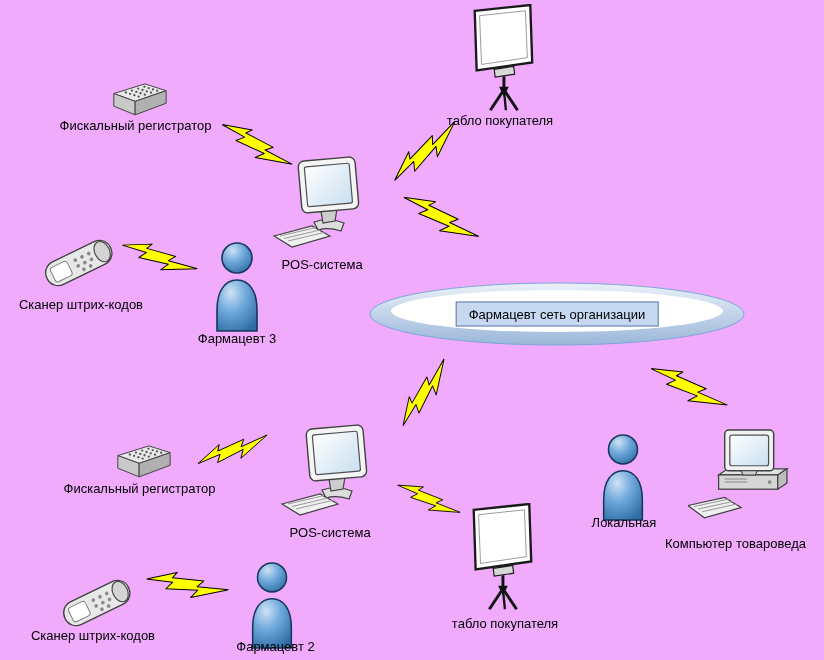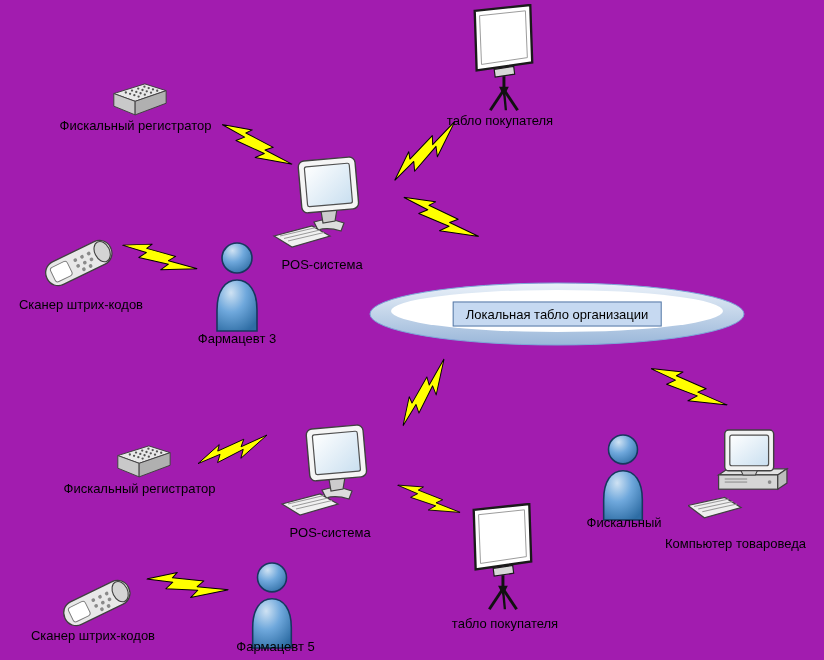--- a/index.html
+++ b/index.html
@@ -1,20 +1,20 @@
 <!DOCTYPE html>
 <html><head>
 <meta charset="utf-8">
 <style>
   * { margin:0; padding:0; box-sizing:border-box; }
   html,body { background:#ffffff; }
   body { font-family:"Liberation Sans", sans-serif; }
   .canvas {
     position:relative; width:824px; height:660px;
-    background:#a21caf; overflow:hidden;
+    background:#f0abfc; overflow:hidden;
   }
   .node { position:absolute; }
   .node svg { width:100%; height:auto; display:block; }
   .lbl {
     position:absolute; font-size:13px; color:#000000;
     text-align:center; line-height:1.15; white-space:nowrap;
   }
   .bolt { position:absolute; transform-origin:50% 50%; }
   .bolt svg { width:100%; height:auto; display:block; }
   .network { position:absolute; }
@@ -175,21 +175,21 @@
       </svg>
   </div>
   <div class="lbl" style="left:178px; top:332px; width:118px;">Фармацевт 3</div>
 
   <div class="network" style="left:368px; top:282px; width:378px; height:64px;">
     <svg viewBox="0 0 378 64" preserveAspectRatio="none">
       <ellipse cx="189" cy="32" rx="187" ry="31" fill="url(#gNet)" stroke="#7da7d8" stroke-width="1"></ellipse>
       <ellipse cx="189" cy="29" rx="166" ry="21" fill="#ffffff"></ellipse>
     </svg>
     <div class="net-box">
-      <span>Локальная табло организации</span>
+      <span>Фармацевт сеть организации</span>
     </div>
   </div>
 
   <div class="bolt" style="left:216px; top:134px; width:80px; transform:rotate(38deg);">
     <svg viewBox="0 0 100 30">
         <use href="#sym-bolt"></use>
       </svg>
   </div>
   <div class="bolt" style="left:384px; top:140px; width:84px; transform:rotate(-36deg);">
     <svg viewBox="0 0 100 30">
@@ -258,28 +258,28 @@
         <use href="#sym-scanner"></use>
       </svg>
   </div>
   <div class="lbl" style="left:8px; top:629px; width:170px;">Сканер штрих-кодов</div>
 
   <div class="node" style="left:243px; top:560px; width:58px;">
     <svg viewBox="0 0 60 92">
         <use href="#sym-person"></use>
       </svg>
   </div>
-  <div class="lbl" style="left:218px; top:640px; width:115px;">Фармацевт 5</div>
+  <div class="lbl" style="left:218px; top:640px; width:115px;">Фармацевт 2</div>
 
   <div class="node" style="left:594px; top:432px; width:58px;">
     <svg viewBox="0 0 60 92">
         <use href="#sym-person"></use>
       </svg>
   </div>
-  <div class="lbl" style="left:570px; top:516px; width:108px;">Фискальный</div>
+  <div class="lbl" style="left:570px; top:516px; width:108px;">Локальная</div>
 
   <div class="node" style="left:688px; top:428px; width:102px;">
     <svg viewBox="0 0 100 94">
         <use href="#sym-computer"></use>
       </svg>
   </div>
   <div class="lbl" style="left:638px; top:537px; width:195px;">Компьютер товароведа</div>
 
 </div>
 

